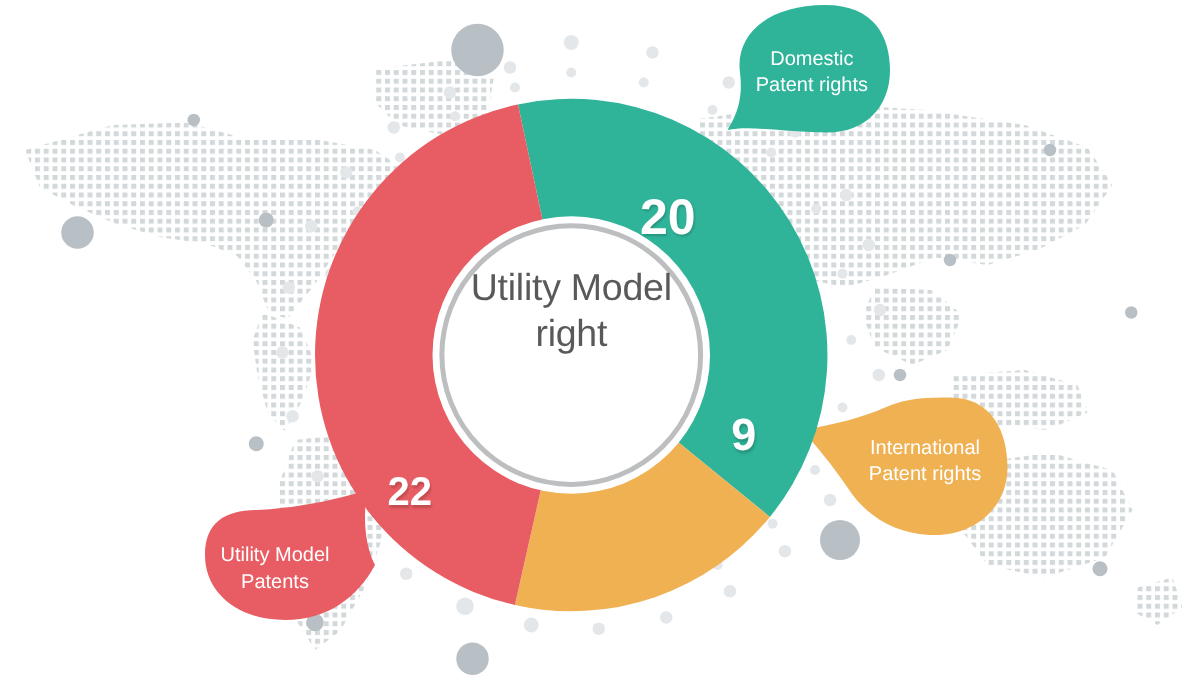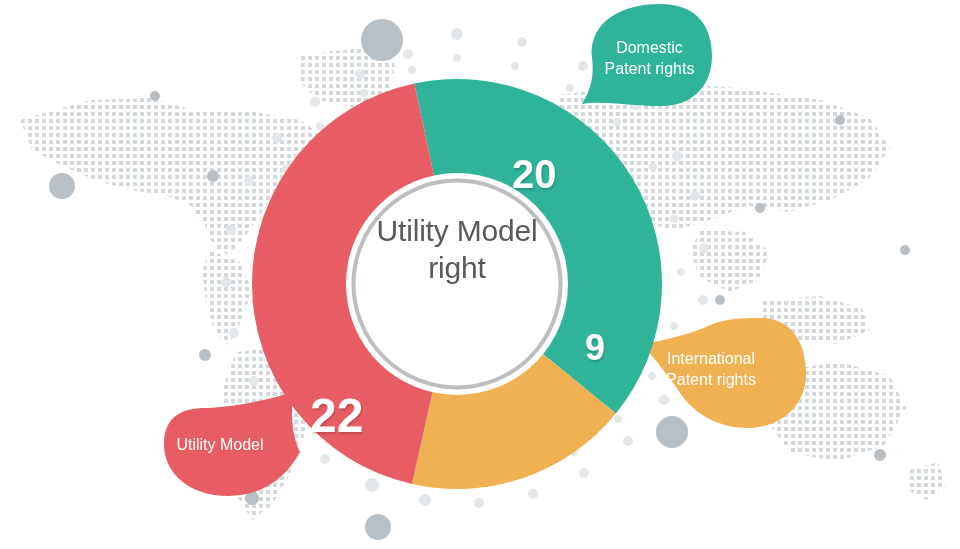--- a/index.html
+++ b/index.html
@@ -22,29 +22,29 @@
     pointer-events:none;
   }
   .val{
     position:absolute;color:#ffffff;font-weight:700;
     text-shadow:1px 2px 2px rgba(0,0,0,0.18);
     font-family:"Liberation Sans","DejaVu Sans",sans-serif;
     margin-top:20px;
   }
   .val-20{left:512px;top:132px;font-size:40px;}
   .val-9{left:585px;top:307px;font-size:36px;}
-  .val-22{left:310px;top:368px;font-size:48px;}
+  .val-22{left:310px;top:355px;font-size:32px;}
   .callout-label{
     position:absolute;color:#ffffff;text-align:center;
     font-size:16px;line-height:21px;
     font-family:"Liberation Sans","DejaVu Sans",sans-serif;
     pointer-events:none;
   }
   .cl-domestic{left:577px;top:37px;width:145px;}
-  .cl-intl{left:631px;top:348px;width:160px;}
+  .cl-intl{left:660px;top:348px;width:160px;}
   .cl-utility{left:145px;top:434px;width:150px;}
 </style>
 </head>
 <body>
 
 <div id="stage">
 
   <svg class="layer" viewBox="0 0 960 549" aria-hidden="true">
     <defs>
       <pattern id="halftone" width="7" height="7" patternUnits="userSpaceOnUse">
@@ -187,15 +187,16 @@
   <div class="callout-label cl-domestic">
     <div>Domestic</div>
     <div>Patent rights</div>
   </div>
   <div class="callout-label cl-intl">
     <div>International</div>
     <div>Patent rights</div>
   </div>
   <div class="callout-label cl-utility">
     <div>Utility Model</div>
+    <div>Patents</div>
   </div>
 
 </div>
 
 </body></html>

